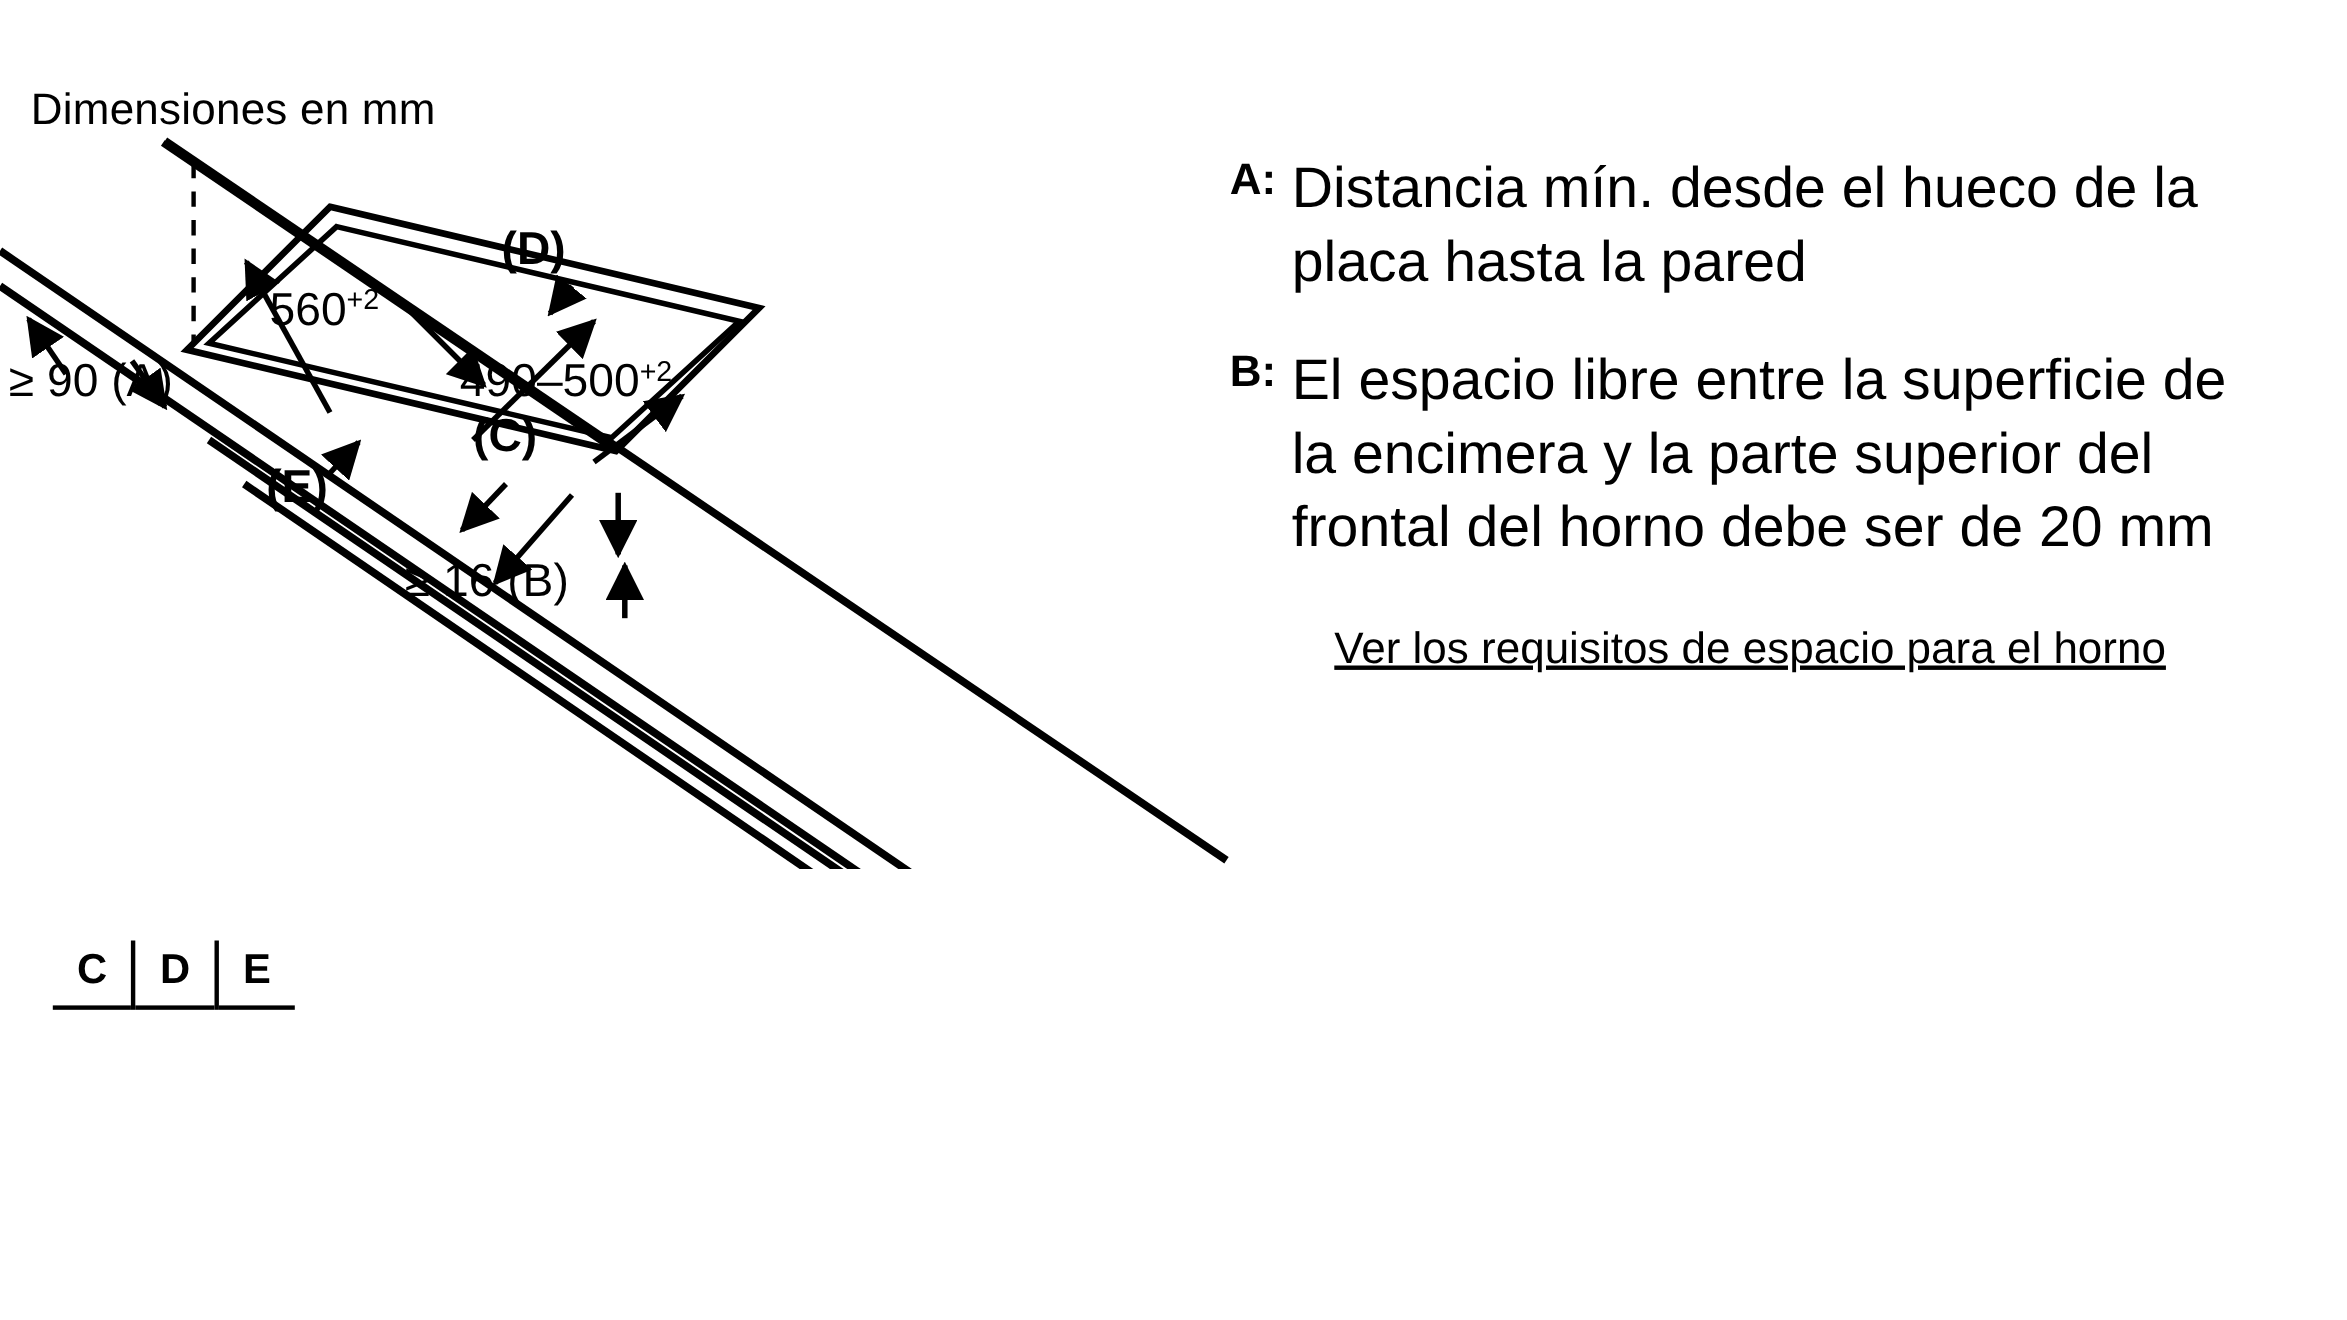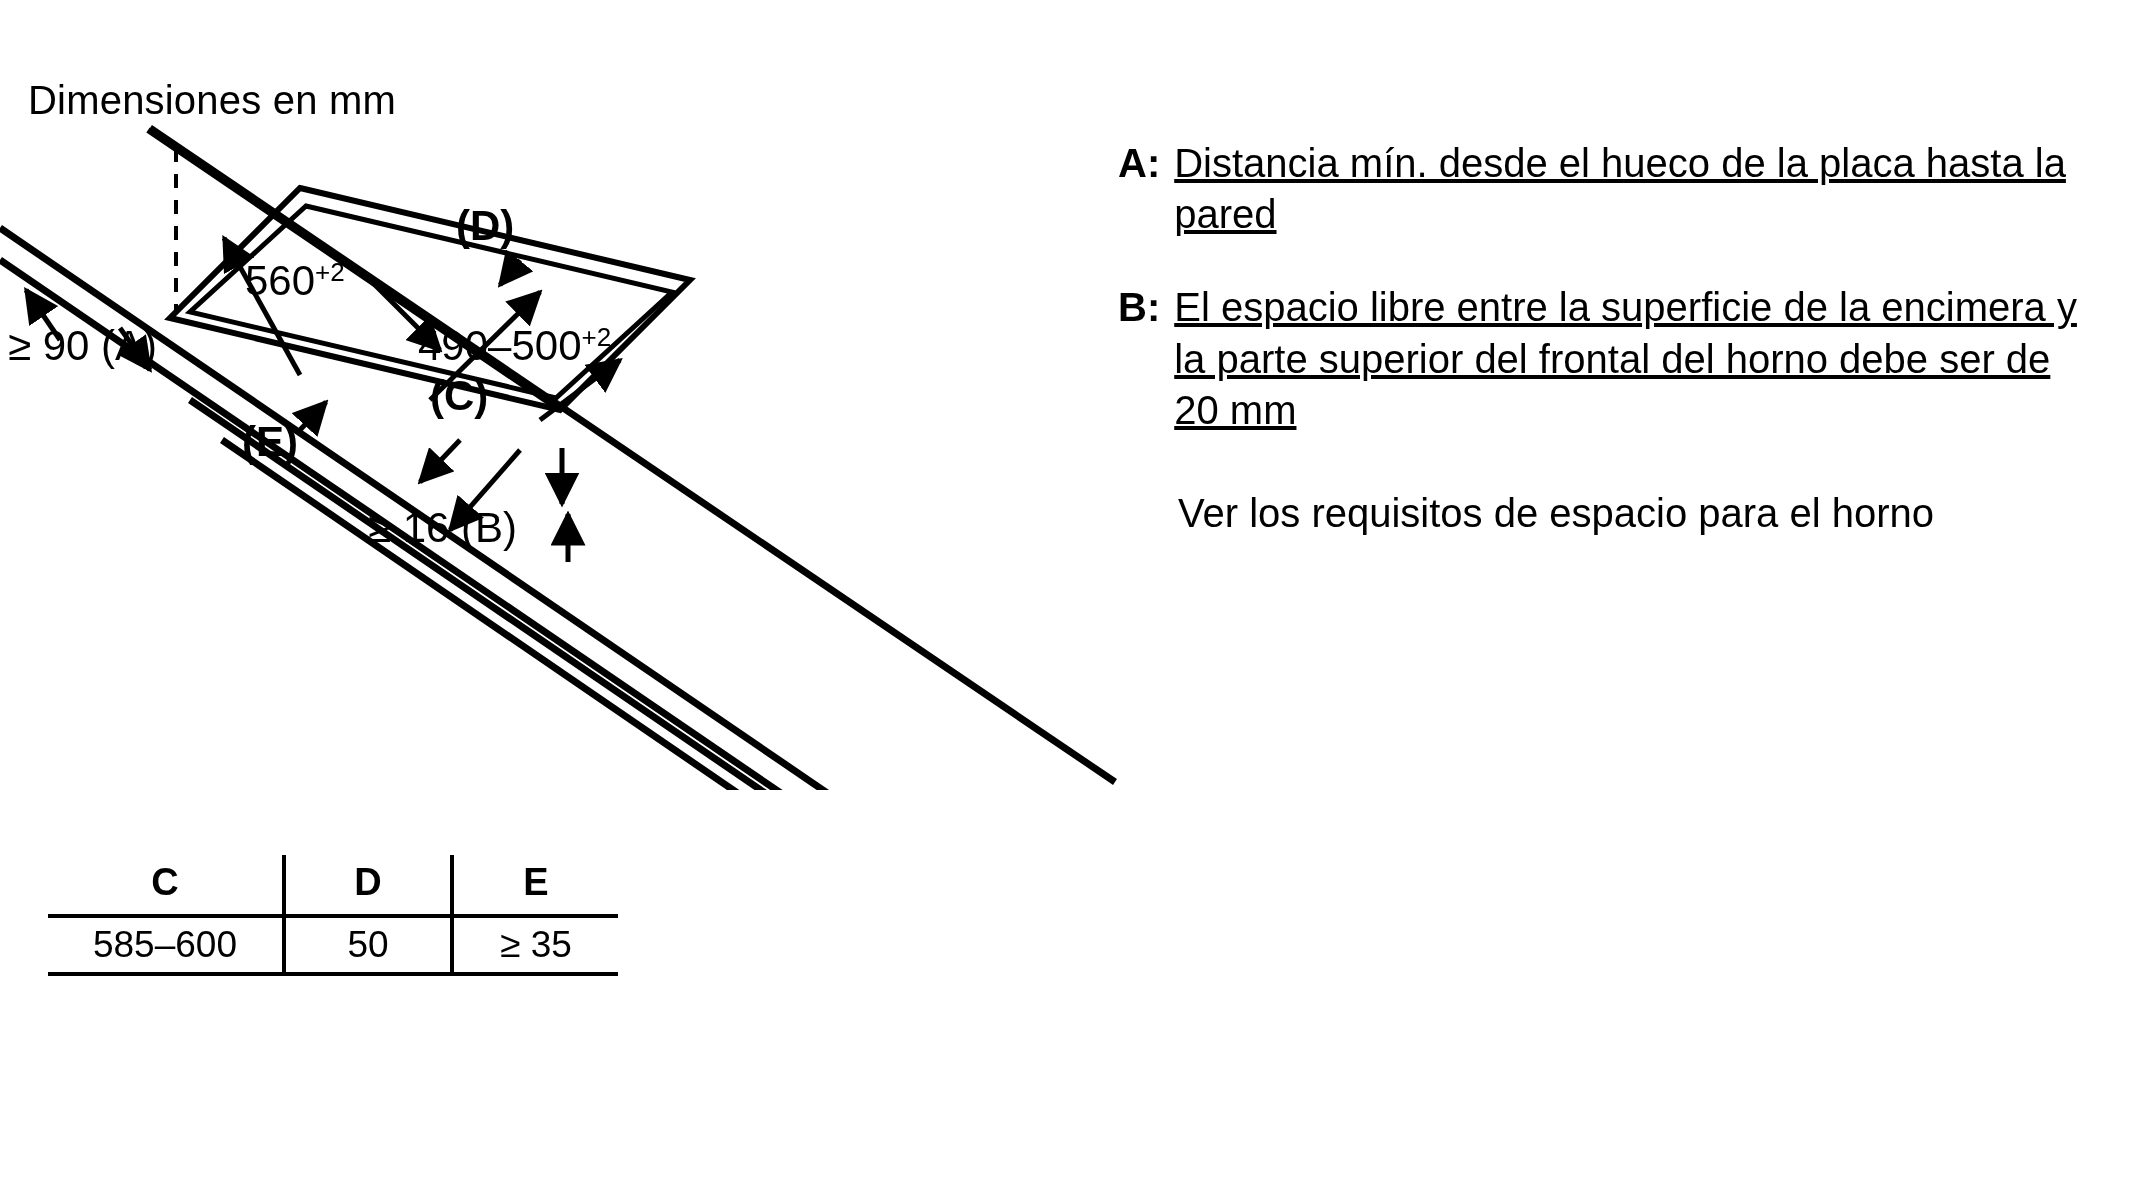--- a/index.html
+++ b/index.html
@@ -89,30 +89,29 @@
   }
   .legend-key {
     font-weight: bold;
     font-size: 40px;
     line-height: 1.28;
     flex: 0 0 auto;
     padding-right: 14px;
     white-space: nowrap;
   }
   .legend-text {
-    font-size: 40px;
+    font-size: 52px;
     line-height: 1.28;
-    text-decoration: underline;
   }
   .note {
     font-size: 40px;
     line-height: 1.28;
     margin-bottom: 40px;
   }
-  #note-oven { margin-top: 52px; margin-left: 60px; }
+  #note-oven { margin-top: 52px; margin-left: 95px; text-decoration: underline; }
   #note-load  { margin-top: 10px; }
 </style>
 </head>
 <body>
 
 <div id="page">
 
   <div id="drawing-title">Dimensiones en mm</div>
 
   <svg id="drawing-svg" viewBox="0 0 1120 680">
@@ -212,25 +211,20 @@
 
   <table id="spec-table">
     <thead>
       <tr>
         <th class="wide">C</th>
         <th class="mid">D</th>
         <th class="mid">E</th>
       </tr>
     </thead>
     <tbody>
-      <tr>
-        <td class="wide">585–600</td>
-        <td class="mid">50</td>
-        <td class="mid">≥ 35</td>
-      </tr>
     </tbody>
   </table>
 
   <div id="legend">
 
     <div class="legend-row">
       <div class="legend-key">A:</div>
       <div class="legend-text">Distancia mín. desde el hueco de la placa hasta la pared</div>
     </div>
 

